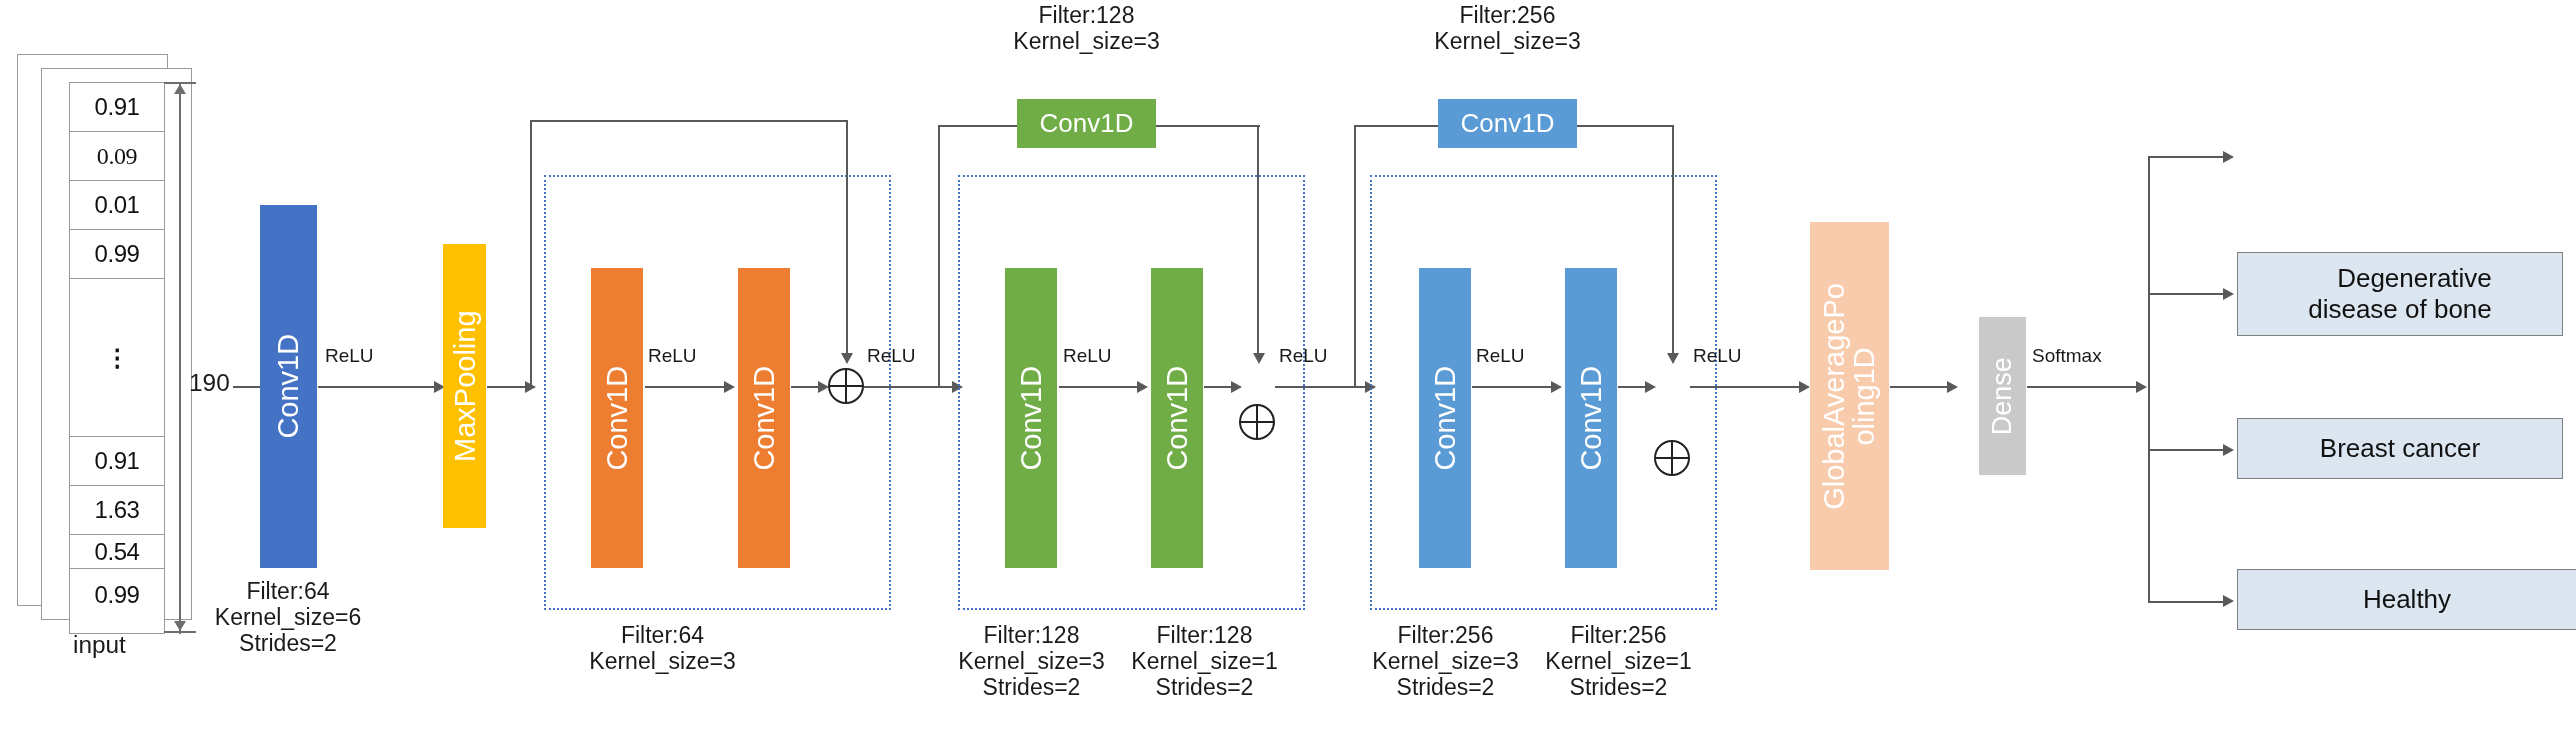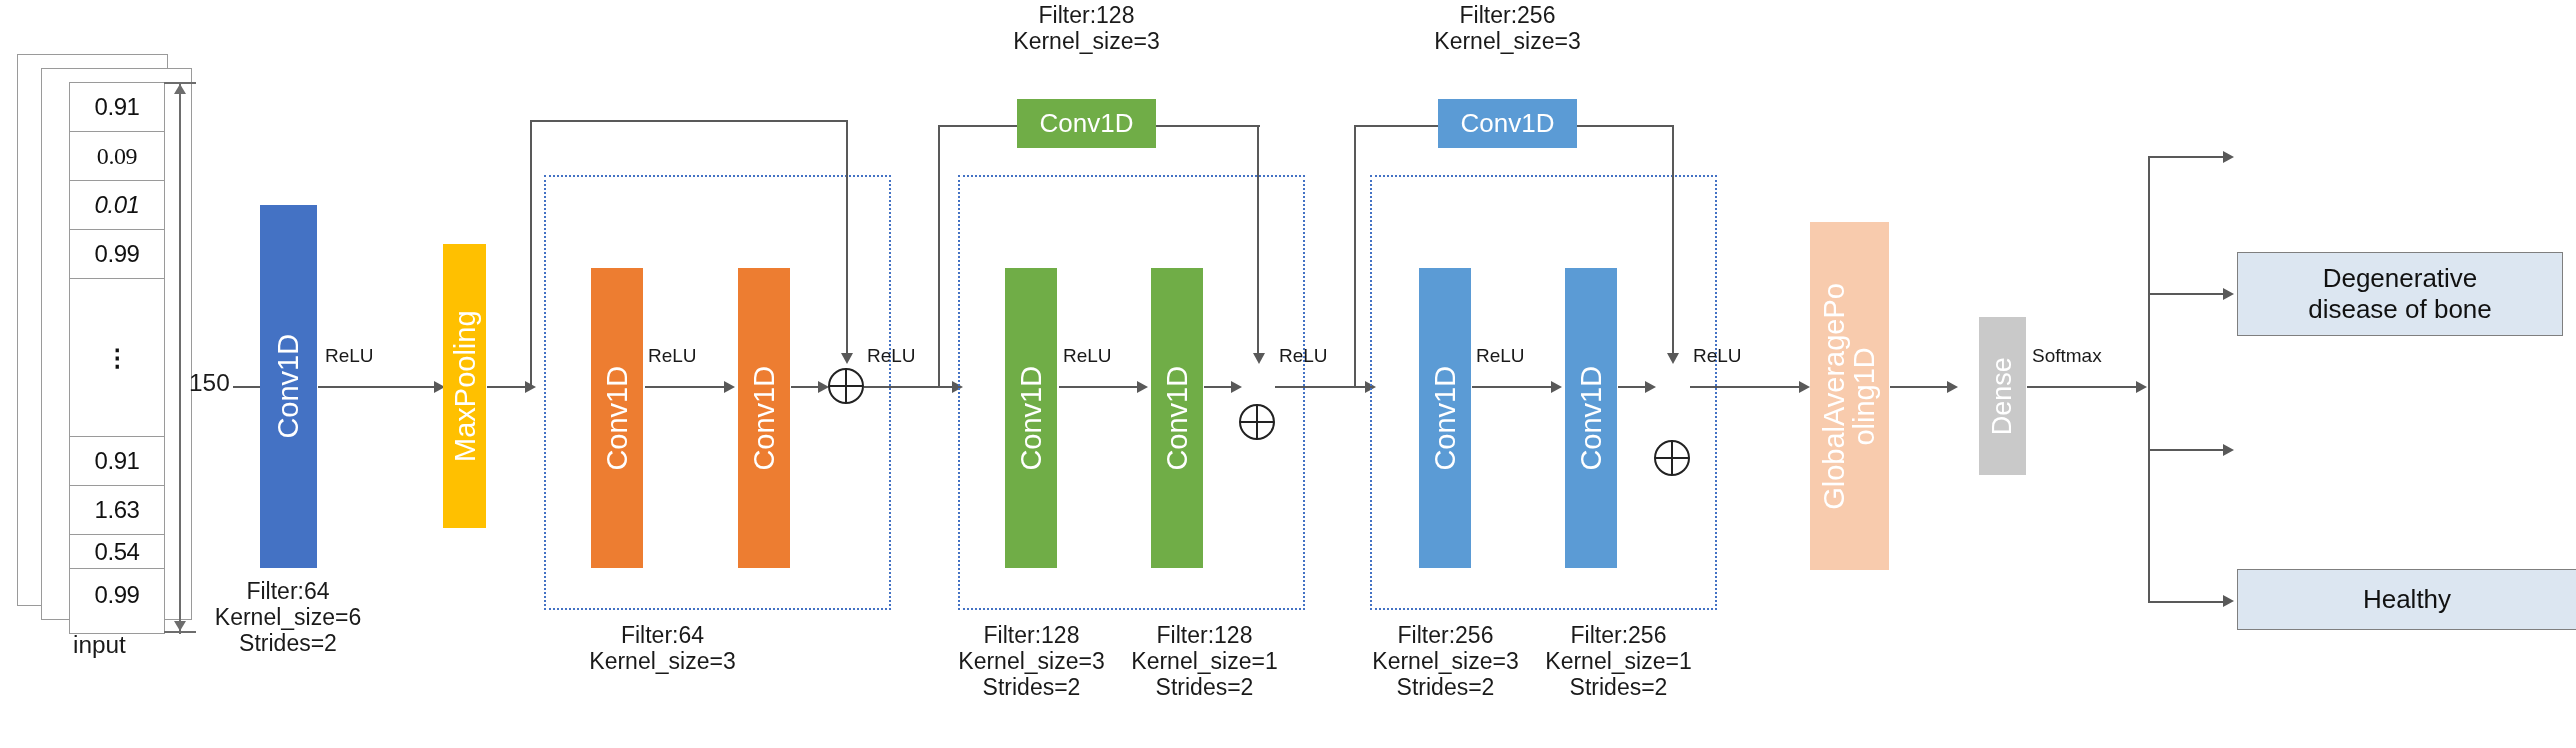--- a/index.html
+++ b/index.html
@@ -143,38 +143,38 @@
 
 <div id="canvas">
 
   <div class="abs stack-sheet" style="left:17.3px; top:54px; width:151px; height:552px;"></div>
 
   <div class="abs stack-sheet" style="left:41px; top:68px; width:151px; height:552px;"></div>
 
   <div class="abs stack-sheet" style="left:69px; top:82px; width:96px; height:552px; display:flex; flex-direction:column; background:#ffffff;">
     <div class="cell" style="height:49px;">0.91</div>
     <div class="cell" style="height:49px;font-family:Liberation Serif, serif;">0.09</div>
-    <div class="cell" style="height:49px;font-style:italic;">0.01</div>
+    <div class="cell" style="height:49px;">0.01</div>
     <div class="cell" style="height:49px;">0.99</div>
     <div class="cell tall" style="height:158px;">⋮</div>
     <div class="cell" style="height:49px;">0.91</div>
     <div class="cell" style="height:49px;">1.63</div>
     <div class="cell" style="height:34px;">0.54</div>
     <div class="cell" style="height:52px;">0.99</div>
   </div>
 
   <div class="abs brkt" style="left:179px; top:82px; width:2.4px; height:552px;"></div>
   <div class="abs brkt" style="left:164px; top:82px; width:32px; height:2.4px;"></div>
   <div class="abs brkt" style="left:164px; top:631px; width:32px; height:2.4px;"></div>
   <div class="abs" style="left:174px; top:84px; width:0; height:0; border-left:6.3px solid transparent; border-right:6.3px solid transparent; border-bottom:10.2px solid #6d6d6d;"></div>
   <div class="abs" style="left:174px; top:621px; width:0; height:0; border-left:6.3px solid transparent; border-right:6.3px solid transparent; border-top:10.2px solid #6d6d6d;"></div>
 
   <div class="abs small-lbl" style="left:73px; top:631px; font-size:24.4px;">input</div>
 
-  <div class="abs small-lbl" style="left:189px; top:369px; font-size:24.4px;">150</div>
+  <div class="abs small-lbl" style="left:189px; top:369px; font-size:24.4px;">190</div>
   <div class="abs hline" style="left:233px; top:386px; width:41px;"></div>
   <div class="abs arrow-head" style="left:272px; top:381px;"></div>
 
   <div class="abs block blue" style="left:260px; top:205px; width:57px; height:363px;">
     <span class="vtext">Conv1D</span>
   </div>
   <div class="abs cap" style="left:181px; top:579px; width:214px;">
     <div>Filter:64</div>
     <div>Kernel_size=6</div>
     <div>Strides=2</div>
@@ -330,27 +330,32 @@
   <div class="abs hline" style="left:2148px; top:293px; width:79px;"></div>
   <div class="abs arrow-head" style="left:2223px; top:288px;"></div>
 
   <div class="abs hline" style="left:2148px; top:449px; width:79px;"></div>
   <div class="abs arrow-head" style="left:2223px; top:444px;"></div>
 
   <div class="abs hline" style="left:2148px; top:601px; width:79px;"></div>
   <div class="abs arrow-head" style="left:2223px; top:595px;"></div>
 
 
-  <div class="abs out-box" style="left:2237px; top:252px; width:326px; height:84px;">
+  <div class="abs out-box" style="left:2237px; top:252px; width:326px; height:84px;text-align:right;">
     <span>
       <span>Degenerative</span><br>
       <span>disease of bone</span>
     </span>
   </div>
 
+  <div class="abs out-box" style="left:2237px; top:418px; width:326px; height:61px;">
+    <span>
+      <span>Breast cancer</span>
+    </span>
+  </div>
 
   <div class="abs out-box" style="left:2237px; top:569px; width:340px; height:61px;">
     <span>
       <span>Healthy</span>
     </span>
   </div>
 
 </div>
 
 

